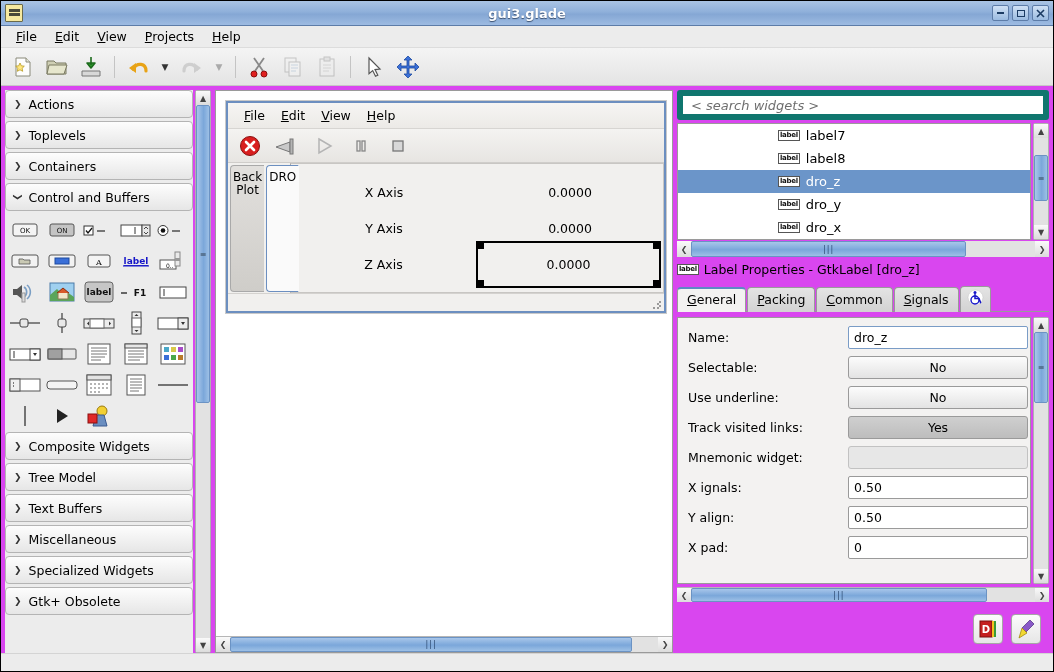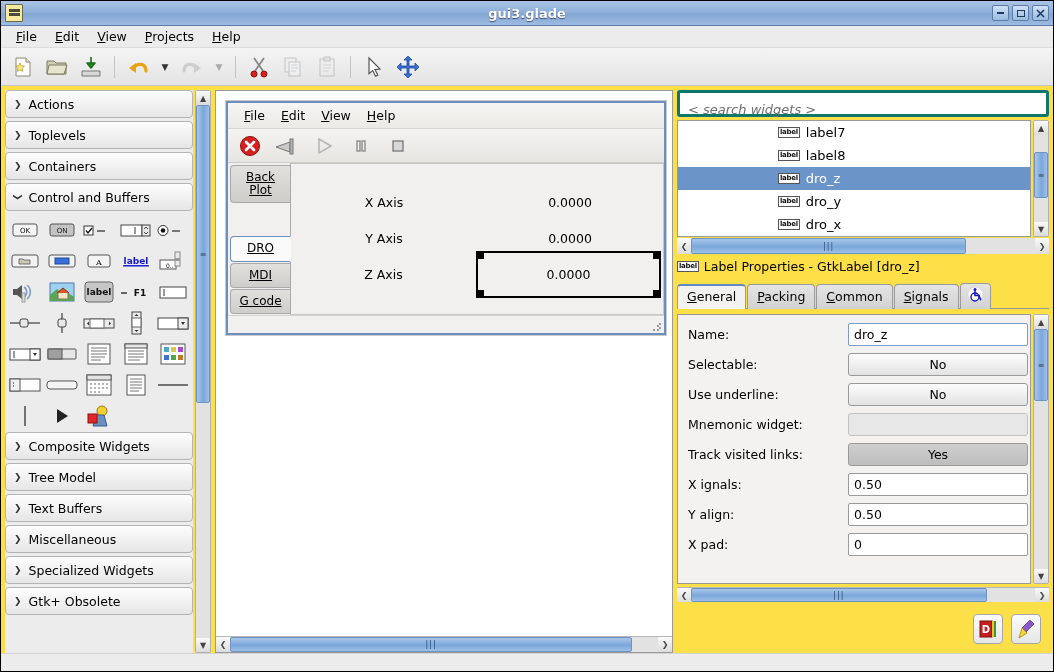--- a/index.html
+++ b/index.html
@@ -4,21 +4,21 @@
 <style>
   * { box-sizing: border-box; }
   html, body { margin:0; padding:0; }
   body {
     width:1054px; height:672px; overflow:hidden;
     font-family:"DejaVu Sans","Liberation Sans",sans-serif;
     font-size:12px; color:#000; background:#ececec;
     -webkit-font-smoothing:antialiased;
   }
   .win { width:1054px; height:672px; display:flex; flex-direction:column;
-         border:1px solid #000; background:#fde047; }
+         border:1px solid #000; background:#d946ef; }
 
   
   .titlebar {
     height:25px; flex:0 0 25px; position:relative;
     background:linear-gradient(to bottom,#aac4e4 0%,#8fb0da 45%,#85a7d4 55%,#9dbbe2 100%);
     border-bottom:1px solid #5d7ca8; display:flex; align-items:center;
   }
   .tb-icon { width:18px; height:18px; margin-left:4px; flex:0 0 18px;
              background:#f6e9a0; border:1px solid #6a6a4a; border-radius:1px;
              position:relative; }
@@ -110,27 +110,27 @@
              box-shadow:0 0 0 1px #c9c9c9; }
   .mock-menubar { height:26px; display:flex; align-items:center; padding-left:8px;
                   background:linear-gradient(to bottom,#f6f5f3,#eceae7);
                   border-bottom:1px solid #d7d5d2; }
   .mock-menu { padding:2px 8px; font-size:12.5px; }
   .mock-toolbar { height:34px; display:flex; align-items:center; padding-left:6px; gap:5px;
                   background:linear-gradient(to bottom,#f4f3f1,#e7e5e2);
                   border-bottom:1px solid #cfcdca; }
   .mtbtn { width:32px; height:26px; display:flex; align-items:center; justify-content:center; }
   .mock-body { display:flex; min-height:130px; background:#f1f0ee; }
-  .mock-tabs { width:62px; flex:0 0 62px; display:flex; flex-direction:column;
-               padding-top:2px;text-decoration:underline; }
+  .mock-tabs { width:62px; flex:0 0 62px; display:flex; flex-direction:row;
+               padding-top:2px; }
   .mtab { margin:0 0 1px 2px; padding:5px 2px; text-align:center; font-size:12px; line-height:1.1;
           border:1px solid #a9a9a9; border-right:none; border-radius:4px 0 0 4px;
           background:linear-gradient(to bottom,#e2e0dd,#cfcdc9); }
   .mtab.active { background:#fafafa; border-color:#6c8fc0; border-right:1px solid #fafafa;
-                 margin-right:-1px; position:relative; z-index:2; font-weight:normal;margin-top:32px; }
+                 margin-right:-1px; position:relative; z-index:2; font-weight:normal; }
   .mock-page { flex:1 1 auto; border:1px solid #c8c6c3; border-left:1px solid #a9a9a9;
                background:#f1f0ee; display:flex; flex-direction:column;
                justify-content:center; padding:10px 0; }
   .axis-row { display:flex; align-items:center; height:36px; }
   .axis-lab { width:50%; text-align:center; font-size:12.5px; }
   .axis-val { width:50%; text-align:center; font-size:12.5px; }
   .axis-val.sel { position:relative; border:2px solid #000; background:#f1f0ee;
                   padding:14px 0; margin-right:2px; }
   .hnd { position:absolute; width:6px; height:6px; background:#000; }
   .hnd.tl{left:0;top:0;} .hnd.tr{right:0;top:0;} .hnd.bl{left:0;bottom:0;} .hnd.br{right:0;bottom:0;}
@@ -140,22 +140,22 @@
           background:
             radial-gradient(circle 1px at 2px 8px,#9a9a9a 99%,transparent 100%),
             radial-gradient(circle 1px at 6px 8px,#9a9a9a 99%,transparent 100%),
             radial-gradient(circle 1px at 8px 6px,#9a9a9a 99%,transparent 100%),
             radial-gradient(circle 1px at 8px 2px,#9a9a9a 99%,transparent 100%),
             radial-gradient(circle 1px at 6px 4px,#9a9a9a 99%,transparent 100%); }
 
   
   .right { width:372px; flex:0 0 372px; display:flex; flex-direction:column;
            min-height:0; gap:3px; }
-  .searchbox { height:27px; flex:0 0 27px; border:3px solid #0f766e; border-radius:3px;
-               background:#fff; display:flex; align-items:flex-start; padding:9px 8px;
+  .searchbox { height:27px; flex:0 0 27px; border:6px solid #0f766e; border-radius:3px;
+               background:#fff; display:flex; align-items:center; padding:9px 8px;
                font-style:italic; color:#6e6e6e; font-size:13px; }
   .tree-wrap { flex:0 0 112px; display:flex; flex-direction:column; }
   .tree-row1 { flex:1 1 auto; display:flex; min-height:0; }
   .tree { flex:1 1 auto; border:1px solid #9a9a9a; background:#fff;
           overflow:hidden; }
   .trow { height:23px; display:flex; align-items:center; padding-left:100px; gap:6px;
           font-size:13px; color:#000; }
   .trow.sel { background:#6b95c9; color:#fff; }
   .lbl-ico { font-size:7px; font-weight:bold; letter-spacing:-.3px;
              border:1px solid #555; padding:0 1px; line-height:9px; color:#111;
@@ -766,29 +766,29 @@
               <div class="pbtn">No</div>
             </div>
           </div>
           <div class="prow">
             <div class="pname">Use underline:</div>
             <div class="pval">
               <div class="pbtn">No</div>
             </div>
           </div>
           <div class="prow">
+            <div class="pname">Track visited links:</div>
+            <div class="pval">
+              <div class="pbtn on">Yes</div>
+            </div>
+          </div>
+          <div class="prow">
             <div class="pname">Mnemonic widget:</div>
             <div class="pval">
               <div class="pbtn disabled"></div>
-            </div>
-          </div>
-          <div class="prow">
-            <div class="pname">Track visited links:</div>
-            <div class="pval">
-              <div class="pbtn on">Yes</div>
             </div>
           </div>
           <div class="prow">
             <div class="pname">X ignals:</div>
             <div class="pval">
               <input type="text" style="border-color: rgb(154, 154, 154);" value="0.50">
             </div>
           </div>
           <div class="prow">
             <div class="pname">Y align:</div>

